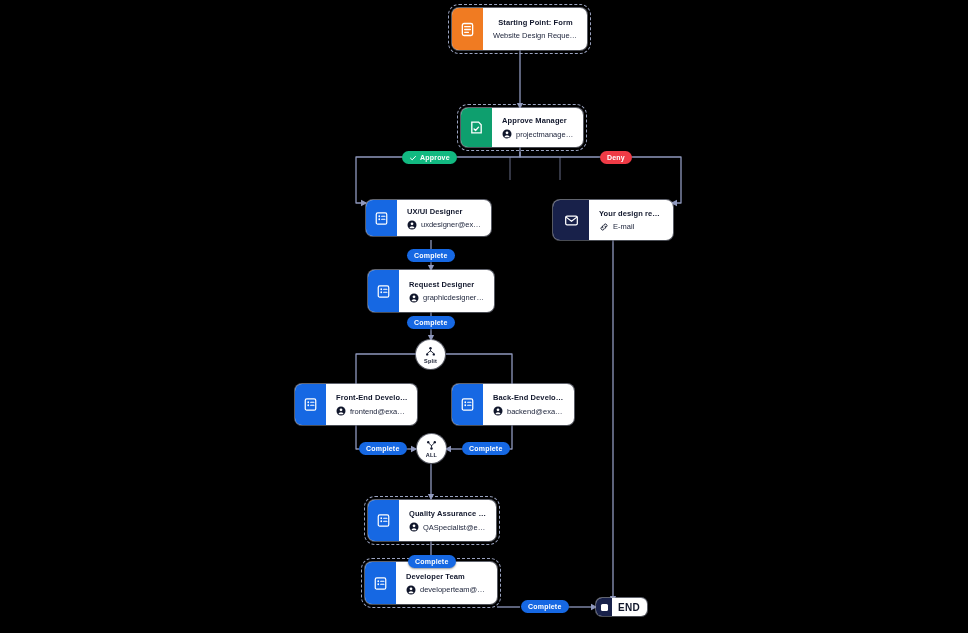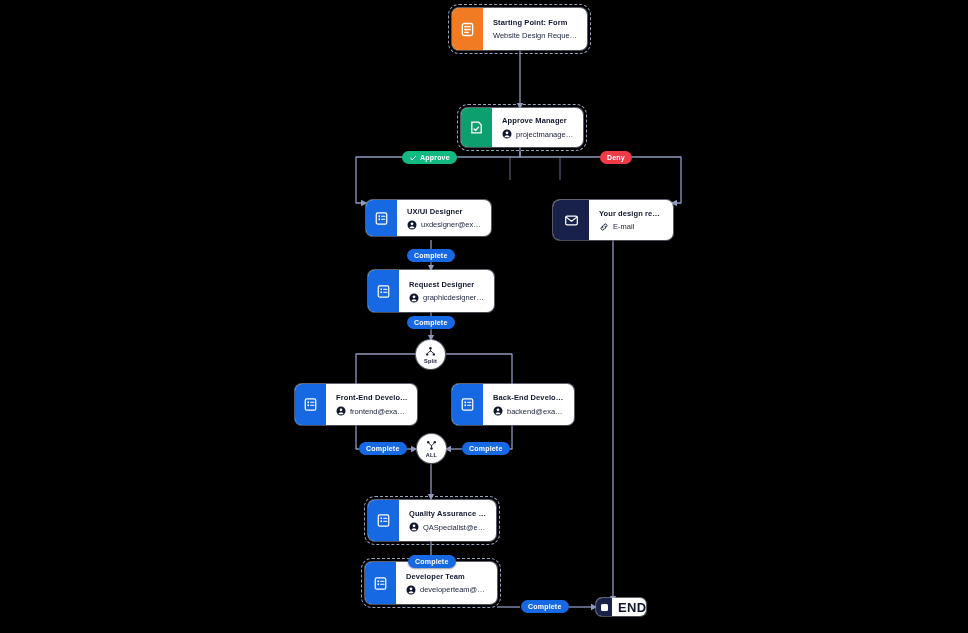--- a/index.html
+++ b/index.html
@@ -147,22 +147,22 @@
     justify-content: center;
   }
   .end-node .end-swatch i {
     display: block;
     width: 7px;
     height: 7px;
     background: #ffffff;
     border-radius: 1.5px;
   }
   .end-node .end-label {
-    padding: 0 0 0 6px;
-    font-size: 13px;
+    padding: 0 7px 0 6px;
+    font-size: 10px;
     font-weight: bold;
     color: #10162b;
     letter-spacing: 0.3px;
   }
 
   
   .badge {
     position: absolute;
     display: inline-flex;
     align-items: center;
@@ -227,21 +227,21 @@
       <path d="M431,541 L431,555"></path>
       <path d="M431,568 L431,585" marker-end="url(#arw)"></path>
 
       <path d="M497,607 L520,607"></path>
       <path d="M568,607 L596,607" marker-end="url(#arw)"></path>
 
       <path d="M613,240 L613,601" marker-end="url(#arw)"></path>
     </g>
   </svg>
 
-  <div class="node selected" style="left:452px; top:8px; width:135px; height:42px;">
+  <div class="node selected" style="left:452px; top:8px; width:135px; height:42px;text-align:center;">
     <div class="node-icon ic-orange">
       <svg width="15" height="15" viewBox="0 0 16 16" fill="none" stroke="currentColor" stroke-width="1.4">
         <rect x="2.5" y="1.6" width="11" height="12.8" rx="1.8" fill="none"></rect>
         <line x1="5" y1="5" x2="11" y2="5" stroke-linecap="round"></line>
         <line x1="5" y1="8" x2="11" y2="8" stroke-linecap="round"></line>
         <line x1="5" y1="11" x2="9" y2="11" stroke-linecap="round"></line>
       </svg>
     </div>
     <div class="node-body">
       <div class="node-title">Starting Point: Form</div>

